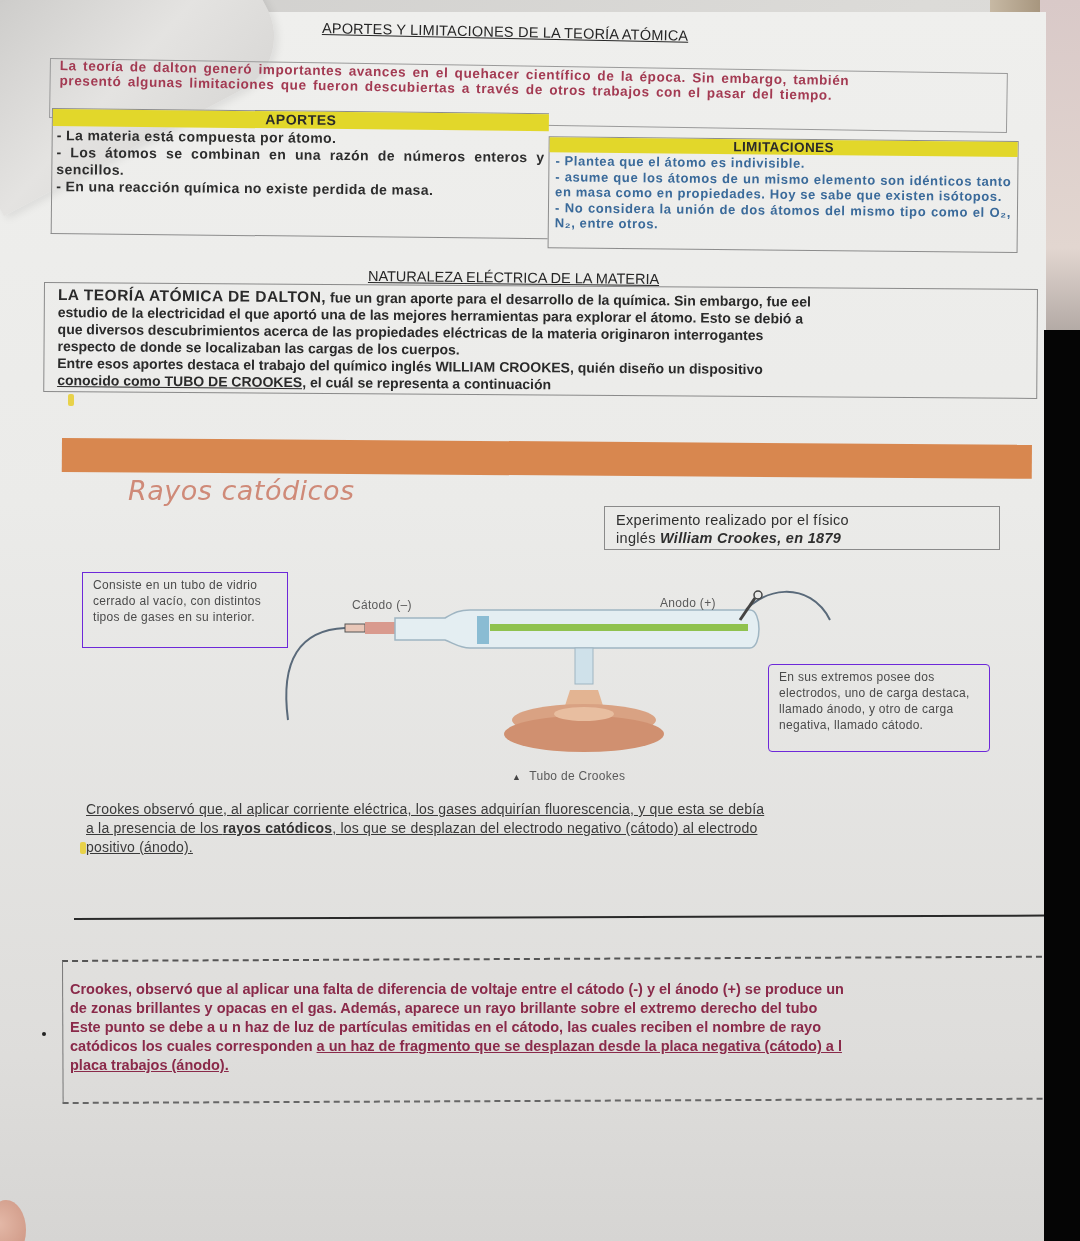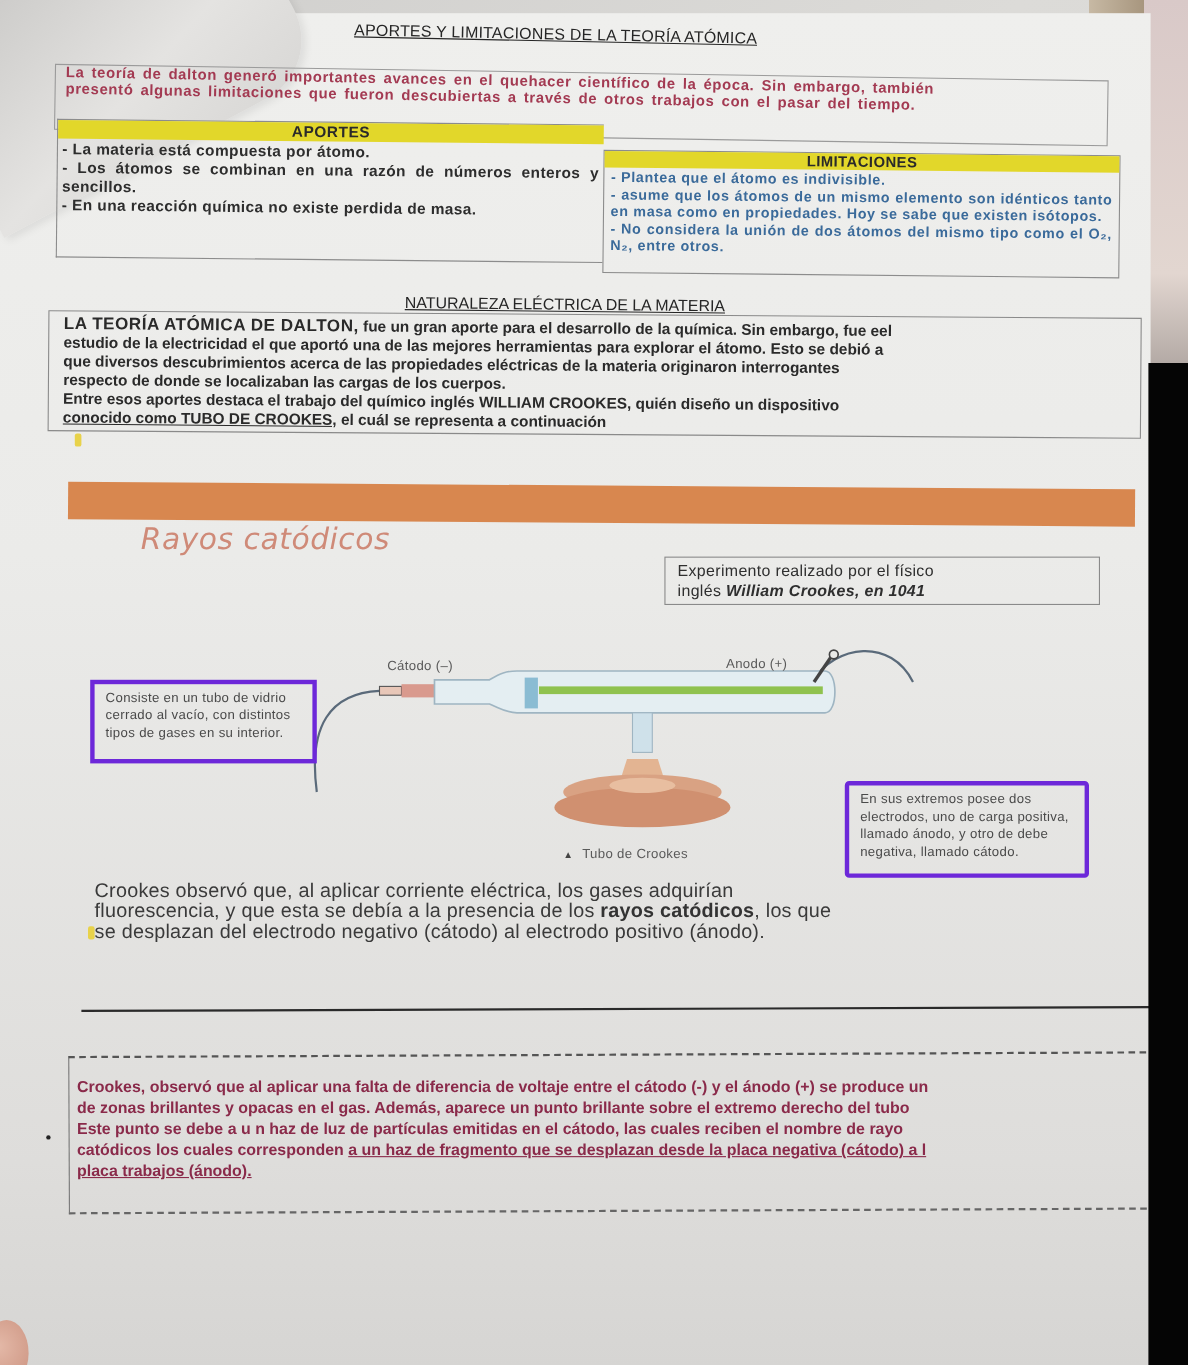--- a/index.html
+++ b/index.html
@@ -133,40 +133,40 @@
       z-index: 4;
     }
     .exp-box {
       position: absolute; left: 604px; top: 506px; width: 396px; height: 44px;
       border: 1px solid #8a8a8a; padding: 4px 11px;
       font-size: 14.5px; line-height: 18px; color: #2f2f2f; letter-spacing: 0.3px;
       z-index: 4;
     }
     .exp-box b { font-style: italic; }
     .callout {
-      position: absolute; border: 4px solid #6d28d9; background: transparent;
+      position: absolute; border: 1px solid #6d28d9; background: transparent;
       font-size: 12px; line-height: 16px; color: #4a4a4a; padding: 4px 10px;
       letter-spacing: 0.3px;
       z-index: 4;
-      margin-top: 46px;
     }
     .callout.left { left: 82px; top: 572px; width: 206px; height: 76px; }
     .callout.right { left: 768px; top: 664px; width: 222px; height: 88px; border-radius: 4px; padding: 4px 10px; }
     .diagram { position: absolute; left: 0; top: 0; width: 1046px; height: 1229px; z-index: 3; pointer-events: none; }
     .lbl-cat, .lbl-an, .lbl-tubo {
       position: absolute; font-size: 12px; color: #5a5a5a; z-index: 4; letter-spacing: 0.3px;
     }
     .lbl-cat { left: 352px; top: 598px; }
     .lbl-an { left: 660px; top: 596px; }
     .lbl-tubo { left: 512px; top: 769px; }
     .lbl-tubo .tri { font-size: 9px; margin-right: 8px; color: #444; }
     .crookes-p {
       position: absolute; left: 86px; top: 800px; width: 680px;
-      font-size: 18px; line-height: 19px; color: #3a3a3a; letter-spacing: 0.2px;
-      z-index: 4;
+      font-size: 14px; line-height: 19px; color: #3a3a3a; letter-spacing: 0.2px;
+      z-index: 4;
+      text-decoration: underline;
     }
     .crookes-p b { font-weight: bold; color: #333; }
     .hr-line {
       position: absolute; left: 74px; top: 918px; width: 972px; height: 2px;
       background: #2a2a2a; transform: rotate(-0.2deg); transform-origin: left;
       z-index: 4;
     }
     .final-box {
       position: absolute; left: 62px; top: 960px; width: 990px; height: 144px;
       border-top: 2px dashed #555; border-left: 1px solid #777; border-bottom: 2px dashed #666;
@@ -234,21 +234,21 @@
   <div>respecto de donde se localizaban las cargas de los cuerpos.</div>
   <div>Entre esos aportes destaca el trabajo del químico inglés WILLIAM CROOKES, quién diseño un dispositivo</div>
   <div><span class="u">conocido como TUBO DE CROOKES,</span><span> el cuál se representa a continuación</span></div>
 </div>
 <div class="highlight-mark" style="left:68px; top:394px;"></div>
 
 <div class="orange-band"></div>
 <div class="rayos-title">Rayos catódicos</div>
 <div class="exp-box">
   <div>Experimento realizado por el físico</div>
-  <div><span>inglés </span><b>William Crookes, en 1041</b></div>
+  <div><span>inglés </span><b>William Crookes, en 1879</b></div>
 </div>
 
 <svg class="diagram" viewBox="0 0 1046 1229">
 
   <path d="M345,628 C300,630 280,660 288,720" stroke="#5a6a7a" stroke-width="2" fill="none"></path>
 
   <path d="M738,620 C760,585 810,580 830,620" stroke="#5a6a7a" stroke-width="2" fill="none"></path>
 
   <rect x="345" y="624" width="20" height="8" fill="#e8c7b8" stroke="#555" stroke-width="1"></rect>
   <rect x="365" y="622" width="30" height="12" fill="#d99a8e"></rect>
@@ -268,32 +268,32 @@
 
   <path d="M570,690 L598,690 L605,712 L563,712 Z" fill="#e3b492"></path>
   <ellipse cx="584" cy="720" rx="72" ry="16" fill="#d9a283"></ellipse>
   <ellipse cx="584" cy="734" rx="80" ry="18" fill="#d09070"></ellipse>
   <ellipse cx="584" cy="714" rx="30" ry="7" fill="#e8bea0"></ellipse>
 </svg>
 
 <div class="lbl-cat">Cátodo (–)</div>
 <div class="lbl-an">Anodo (+)</div>
 <div class="callout left">Consiste en un tubo de vidrio cerrado al vacío, con distintos tipos de gases en su interior.</div>
-<div class="callout right">En sus extremos posee dos electrodos, uno de carga positiva, llamado ánodo, y otro de debe negativa, llamado cátodo.</div>
+<div class="callout right">En sus extremos posee dos electrodos, uno de carga destaca, llamado ánodo, y otro de carga negativa, llamado cátodo.</div>
 <div class="lbl-tubo"><span class="tri">▲</span><span>Tubo de Crookes</span></div>
 
 <div class="crookes-p"><span>Crookes observó que, al aplicar corriente eléctrica, los gases adquirían fluorescencia, y que esta se debía a la presencia de los </span><b>rayos catódicos</b><span>, los que se desplazan del electrodo negativo (cátodo) al electrodo positivo (ánodo).</span></div>
 <div class="highlight-mark" style="left:80px; top:842px;"></div>
 
 <div class="hr-line"></div>
 
 <div class="final-box"></div>
 <div class="final-text">
   <span class="ln">Crookes, observó que al aplicar una falta de diferencia de voltaje entre el cátodo (-) y el ánodo (+) se produce un</span>
-  <span class="ln">de zonas brillantes y opacas en el gas. Además, aparece un punto brillante sobre el extremo derecho del tubo</span>
+  <span class="ln">de zonas brillantes y opacas en el gas. Además, aparece un rayo brillante sobre el extremo derecho del tubo</span>
   <span class="ln">Este punto se debe a u n haz de luz de partículas emitidas en el cátodo, las cuales reciben el nombre de rayo</span>
   <span class="ln"><span>catódicos los cuales corresponden </span><span class="u">a un haz de fragmento que se desplazan desde la placa negativa (cátodo) a l</span></span>
   <span class="ln u">placa trabajos (ánodo).</span>
 </div>
 <div class="bullet-dot"></div>
 
 <div class="black-edge"></div>
 <div class="thumb"></div>
 
 </body></html>

